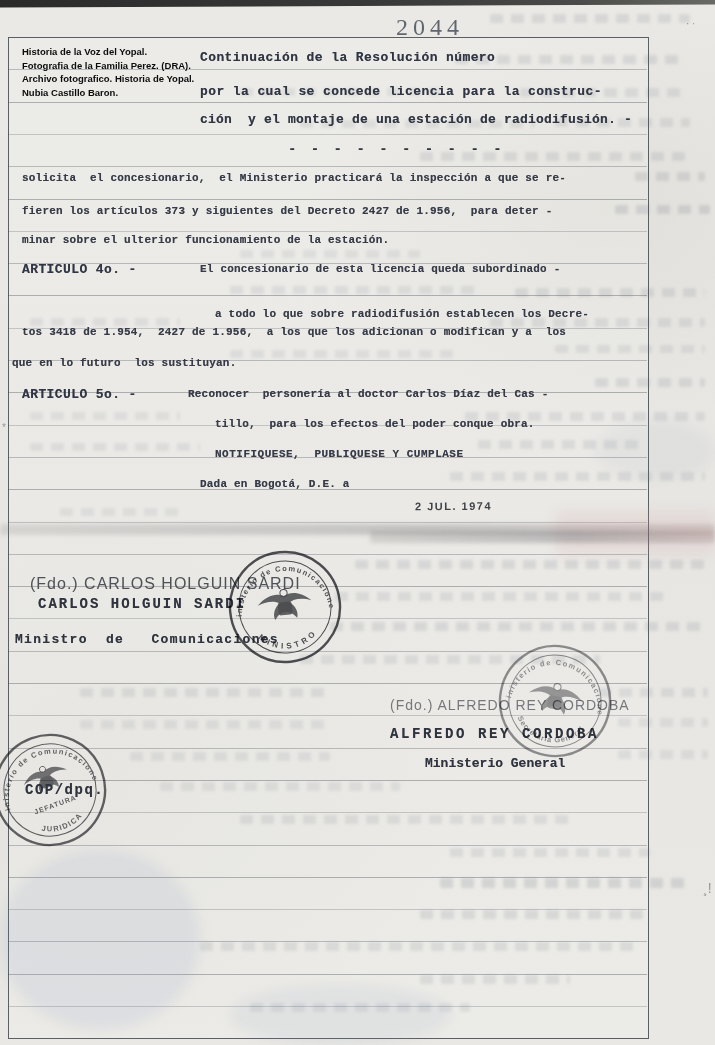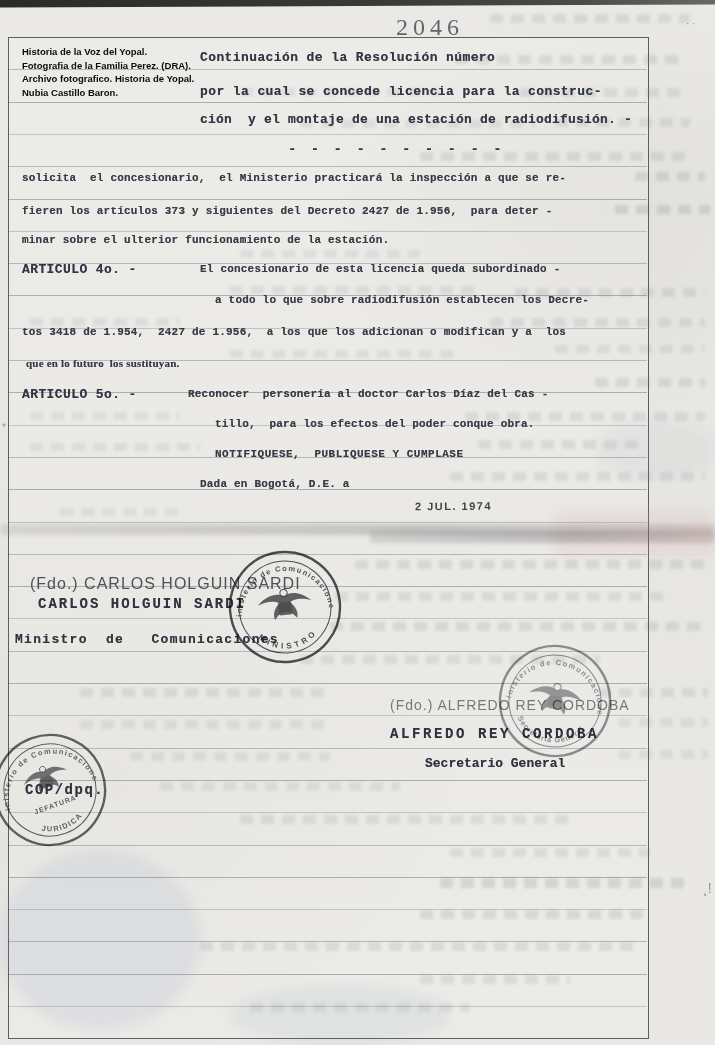--- a/index.html
+++ b/index.html
@@ -167,43 +167,43 @@
       <div class="smudge" style="left: 250px; top: 1003px; width: 220px; height: 9px; opacity: 0.11;"></div>
     </div>
 
   <div class="stain" style="left:0;top:850px;width:200px;height:180px;background:rgba(130,150,190,.13);"></div>
   <div class="stain" style="left:230px;top:985px;width:220px;height:60px;background:rgba(130,150,190,.10);"></div>
   <div class="stain" style="left:555px;top:510px;width:160px;height:46px;background:rgba(205,160,160,.17);border-radius:8px;"></div>
   <div class="stain" style="left:595px;top:420px;width:120px;height:60px;background:rgba(140,150,170,.08);"></div>
   <div class="band" style="left:0;top:524px;width:715px;height:11px;opacity:.5;"></div>
   <div class="band" style="left:370px;top:531px;width:345px;height:12px;opacity:.6;"></div>
 
-  <div class="page-number">2046</div>
+  <div class="page-number">2044</div>
 
   <div class="caption">
     <div>Historia de la Voz del Yopal.</div>
     <div>Fotografia de la Familia Perez. (DRA).</div>
     <div>Archivo fotografico. Historia de Yopal.</div>
     <div>Nubia Castillo Baron.</div>
   </div>
 
   <div class="typed h" style="left:200px;top:50px;text-align:right;">Continuación de la Resolución número</div>
   <div class="typed h" style="left:200px;top:84px;">por la cual se concede licencia para la construc-</div>
   <div class="typed h" style="left:200px;top:112px;letter-spacing:.2px;">ción  y el montaje de una estación de radiodifusión. -</div>
   <div class="separator">- - - - - - - - - -</div>
 
   <div class="typed" style="left:22px;top:172px;">solicita  el concesionario,  el Ministerio practicará la inspección a que se re-</div>
   <div class="typed" style="left:22px;top:205px;">fieren los artículos 373 y siguientes del Decreto 2427 de 1.956,  para deter -</div>
   <div class="typed" style="left:22px;top:234px;">minar sobre el ulterior funcionamiento de la estación.</div>
 
   <div class="typed h" style="left:22px;top:262px;">ARTICULO 4o. -</div>
   <div class="typed" style="left:200px;top:263px;">El concesionario de esta licencia queda subordinado -</div>
-  <div class="typed" style="left:215px;top:294px;text-align:right;">a todo lo que sobre radiodifusión establecen los Decre-</div>
+  <div class="typed" style="left:215px;top:308px;text-align:right;">a todo lo que sobre radiodifusión establecen los Decre-</div>
   <div class="typed" style="left:22px;top:326px;">tos 3418 de 1.954,  2427 de 1.956,  a los que los adicionan o modifican y a  los</div>
-  <div class="typed" style="left:26px;top:357px;font-family:Liberation Serif, serif;">que en lo futuro  los sustituyan.</div>
+  <div class="typed" style="left:12px;top:357px;">que en lo futuro  los sustituyan.</div>
 
   <div class="typed h" style="left:22px;top:387px;">ARTICULO 5o. -</div>
   <div class="typed" style="left:188px;top:388px;">Reconocer  personería al doctor Carlos Díaz del Cas -</div>
   <div class="typed" style="left:215px;top:418px;">tillo,  para los efectos del poder conque obra.</div>
 
   <div class="typed" style="left:215px;top:448px;letter-spacing:.5px;">NOTIFIQUESE,  PUBLIQUESE Y CUMPLASE</div>
   <div class="typed" style="left:200px;top:478px;">Dada en Bogotá, D.E. a</div>
   <div class="date-stamp">2 JUL. 1974</div>
 
   <div class="fdo" style="left:30px;top:575px;font-size:16px;">(Fdo.) CARLOS HOLGUIN SARDI</div>
@@ -219,21 +219,21 @@
     <text class="arcb"><textPath href="#a1b" startOffset="50%" text-anchor="middle">MINISTRO</textPath></text>
     <g class="emblem">
       <path d="M-27,-4 C-17,-14 -7,-15 0,-11 C7,-15 17,-14 27,-4 C17,-8 9,-7 5,-4 C11,0 13,7 11,12 C7,6 3,5 0,5 C-3,5 -7,6 -11,12 C-13,7 -11,0 -5,-4 C-9,-7 -17,-8 -27,-4 Z"></path>
       <circle cx="0" cy="-14" r="3.6" fill="#2c2d33" stroke="none"></circle>
       <rect x="-7" y="-5" width="14" height="13" rx="3"></rect>
     </g>
   </svg>
 
   <div class="fdo" style="left:390px;top:697px;font-size:14px;opacity:.75;">(Fdo.) ALFREDO REY CORDOBA</div>
   <div class="sig-name" style="left:390px;top:726px;font-size:14px;letter-spacing:2.6px;">ALFREDO REY CORDOBA</div>
-  <div class="sig-name" style="left:425px;top:756px;font-size:13px;">Secretario General</div>
+  <div class="sig-name" style="left:425px;top:756px;font-size:13px;">Ministerio General</div>
 
   <svg class="seal" style="left:490px;top:636px;opacity:.5;transform:rotate(10deg);" width="130" height="130" viewBox="-65 -65 130 130">
     <circle class="ring-o" r="55"></circle>
     <circle class="ring-i" r="46"></circle>
     <path id="a2t" d="M -44,8 A 44,44 0 0 1 44,8" fill="none"></path>
     <text class="arc"><textPath href="#a2t" startOffset="50%" text-anchor="middle">Ministerio de Comunicaciones</textPath></text>
     <path id="a2b" d="M -38,14 A 40,40 0 0 0 38,14" fill="none"></path>
     <text class="arc" style="letter-spacing:.8px;"><textPath href="#a2b" startOffset="50%" text-anchor="middle">Secretaría General</textPath></text>
     <g class="emblem">
       <path d="M-27,-4 C-17,-14 -7,-15 0,-11 C7,-15 17,-14 27,-4 C17,-8 9,-7 5,-4 C11,0 13,7 11,12 C7,6 3,5 0,5 C-3,5 -7,6 -11,12 C-13,7 -11,0 -5,-4 C-9,-7 -17,-8 -27,-4 Z"></path>

